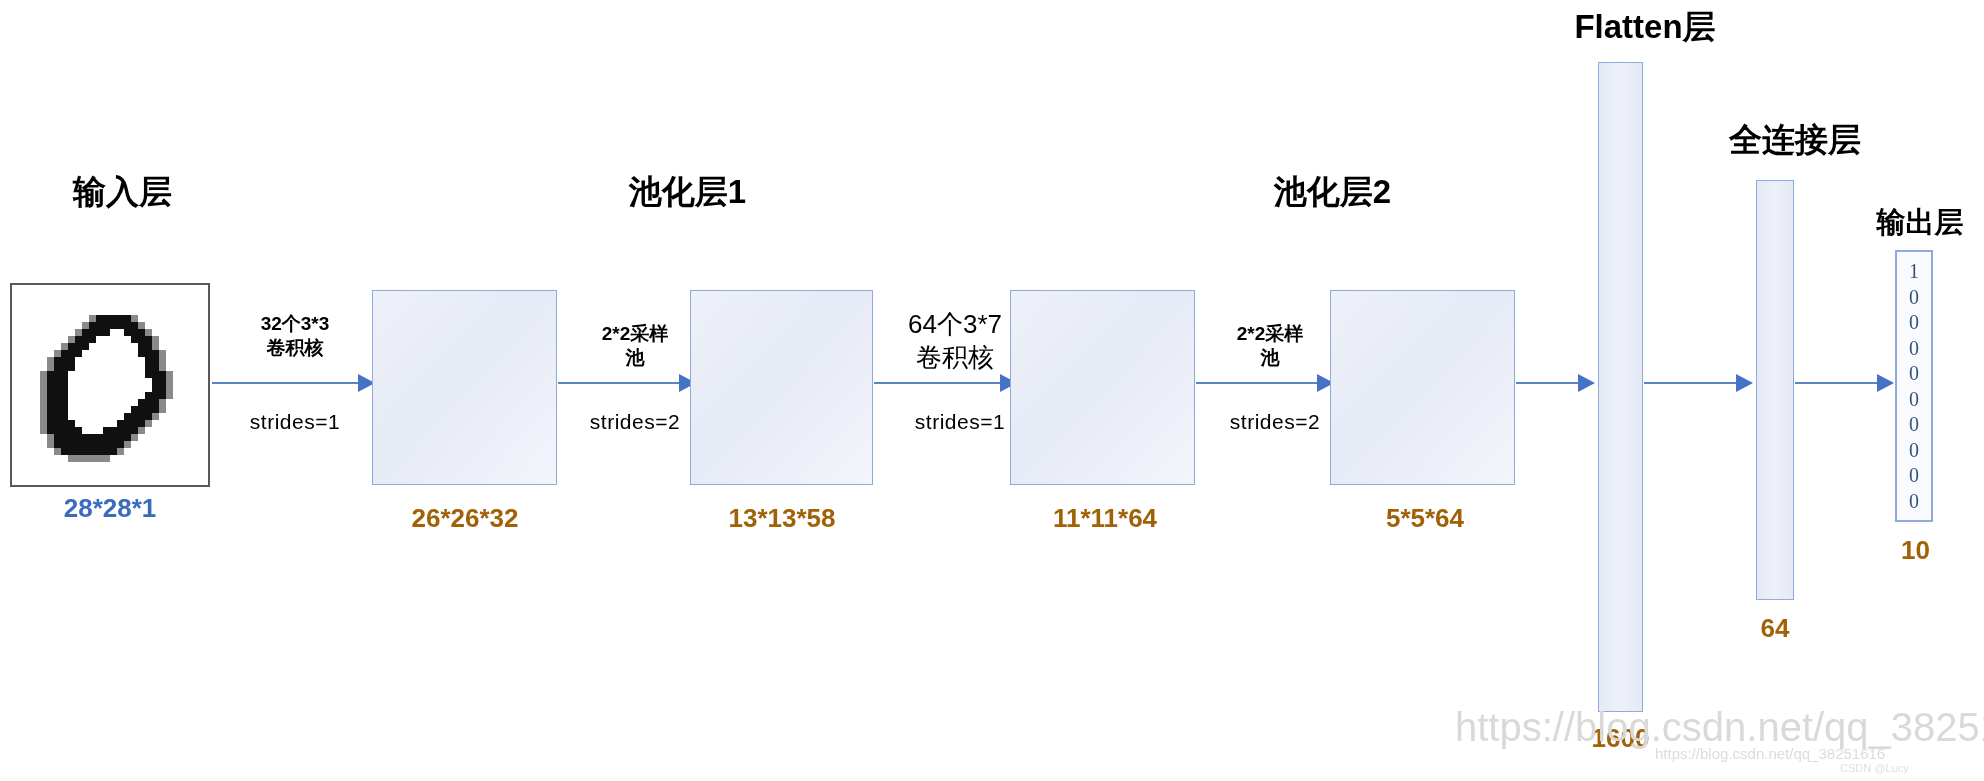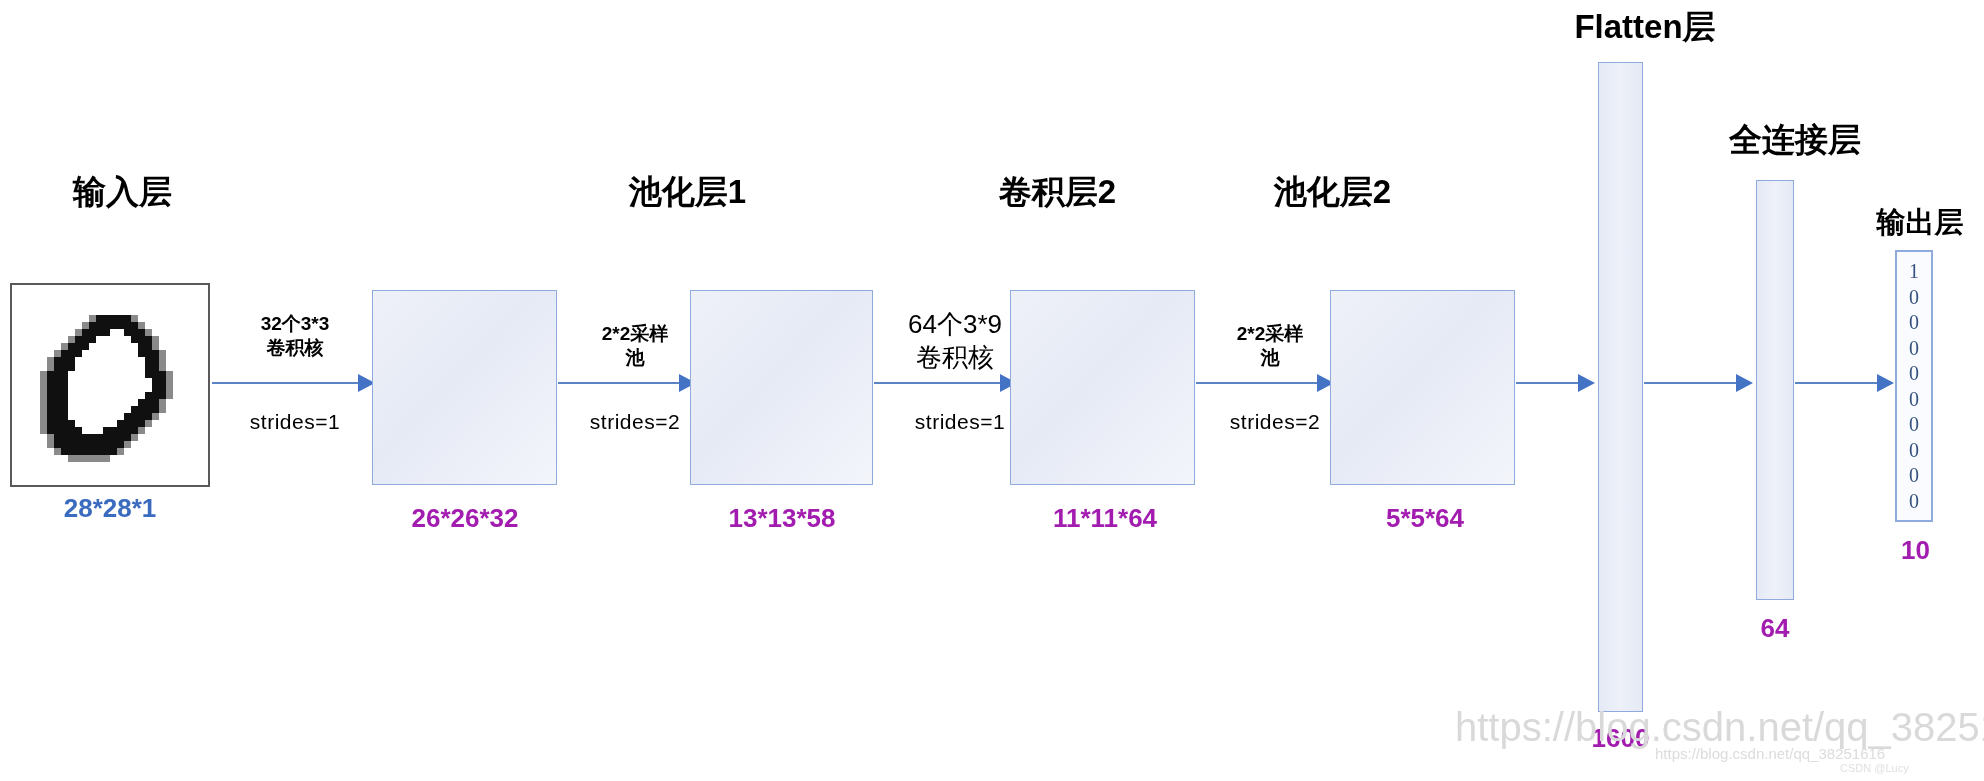--- a/index.html
+++ b/index.html
@@ -45,21 +45,21 @@
     box-sizing: border-box;
     background: #ffffff;
     overflow: hidden;
   }
   .digit-svg { display: block; }
 
   
   .dim-label {
     font-size: 26px;
     font-weight: bold;
-    color: #a21caf;
+    color: #a16207;
     white-space: nowrap;
     text-align: center;
   }
   .dim-label.blue { color: #3b6bbf; }
 
   
   .arrow-line {
     height: 2px;
     background: #5b84c4;
   }
@@ -132,21 +132,20 @@
 </head>
 <body>
 
 <div id="canvas">
 
   <div class="abs layer-title" style="left:30px; top:170px; width:185px;">输入层</div>
 
 
   <div class="abs layer-title" style="left:570px; top:170px; width:235px;">池化层1</div>
 
-  <div class="abs layer-title" style="left:940px; top:170px; width:235px;">卷积层2</div>
 
   <div class="abs layer-title" style="left:1215px; top:170px; width:235px;">池化层2</div>
 
   <div class="abs layer-title" style="left:1530px; top:5px; width:230px;">Flatten层</div>
 
   <div class="abs layer-title" style="left:1690px; top:118px; width:210px;">全连接层</div>
 
   <div class="abs layer-title" style="left:1855px; top:203px; width:130px; font-size:29px;">输出层</div>
 
   <div class="abs input-box" style="left:10px; top:283px; width:200px; height:204px;">
@@ -252,21 +251,21 @@
     <div>池</div>
   </div>
   <div class="abs arrow-line" style="left:558px; top:382px; width:125px;"></div>
   <div class="abs arrow-head" style="left:679px; top:374px;"></div>
   <div class="abs ann-bottom" style="left:555px; top:410px; width:160px;">strides=2</div>
 
   <div class="abs fmap" style="left:690px; top:290px; width:183px; height:195px;"></div>
   <div class="abs dim-label" style="left:672px; top:503px; width:220px;">13*13*58</div>
 
   <div class="abs ann-top big" style="left:875px; top:308px; width:160px;">
-    <div>64个3*9</div>
+    <div>64个3*7</div>
     <div>卷积核</div>
   </div>
   <div class="abs arrow-line" style="left:874px; top:382px; width:130px;"></div>
   <div class="abs arrow-head" style="left:1000px; top:374px;"></div>
   <div class="abs ann-bottom" style="left:880px; top:410px; width:160px;">strides=1</div>
 
   <div class="abs fmap" style="left:1010px; top:290px; width:185px; height:195px;"></div>
   <div class="abs dim-label" style="left:995px; top:503px; width:220px;">11*11*64</div>
 
   <div class="abs ann-top" style="left:1200px; top:322px; width:140px;">

